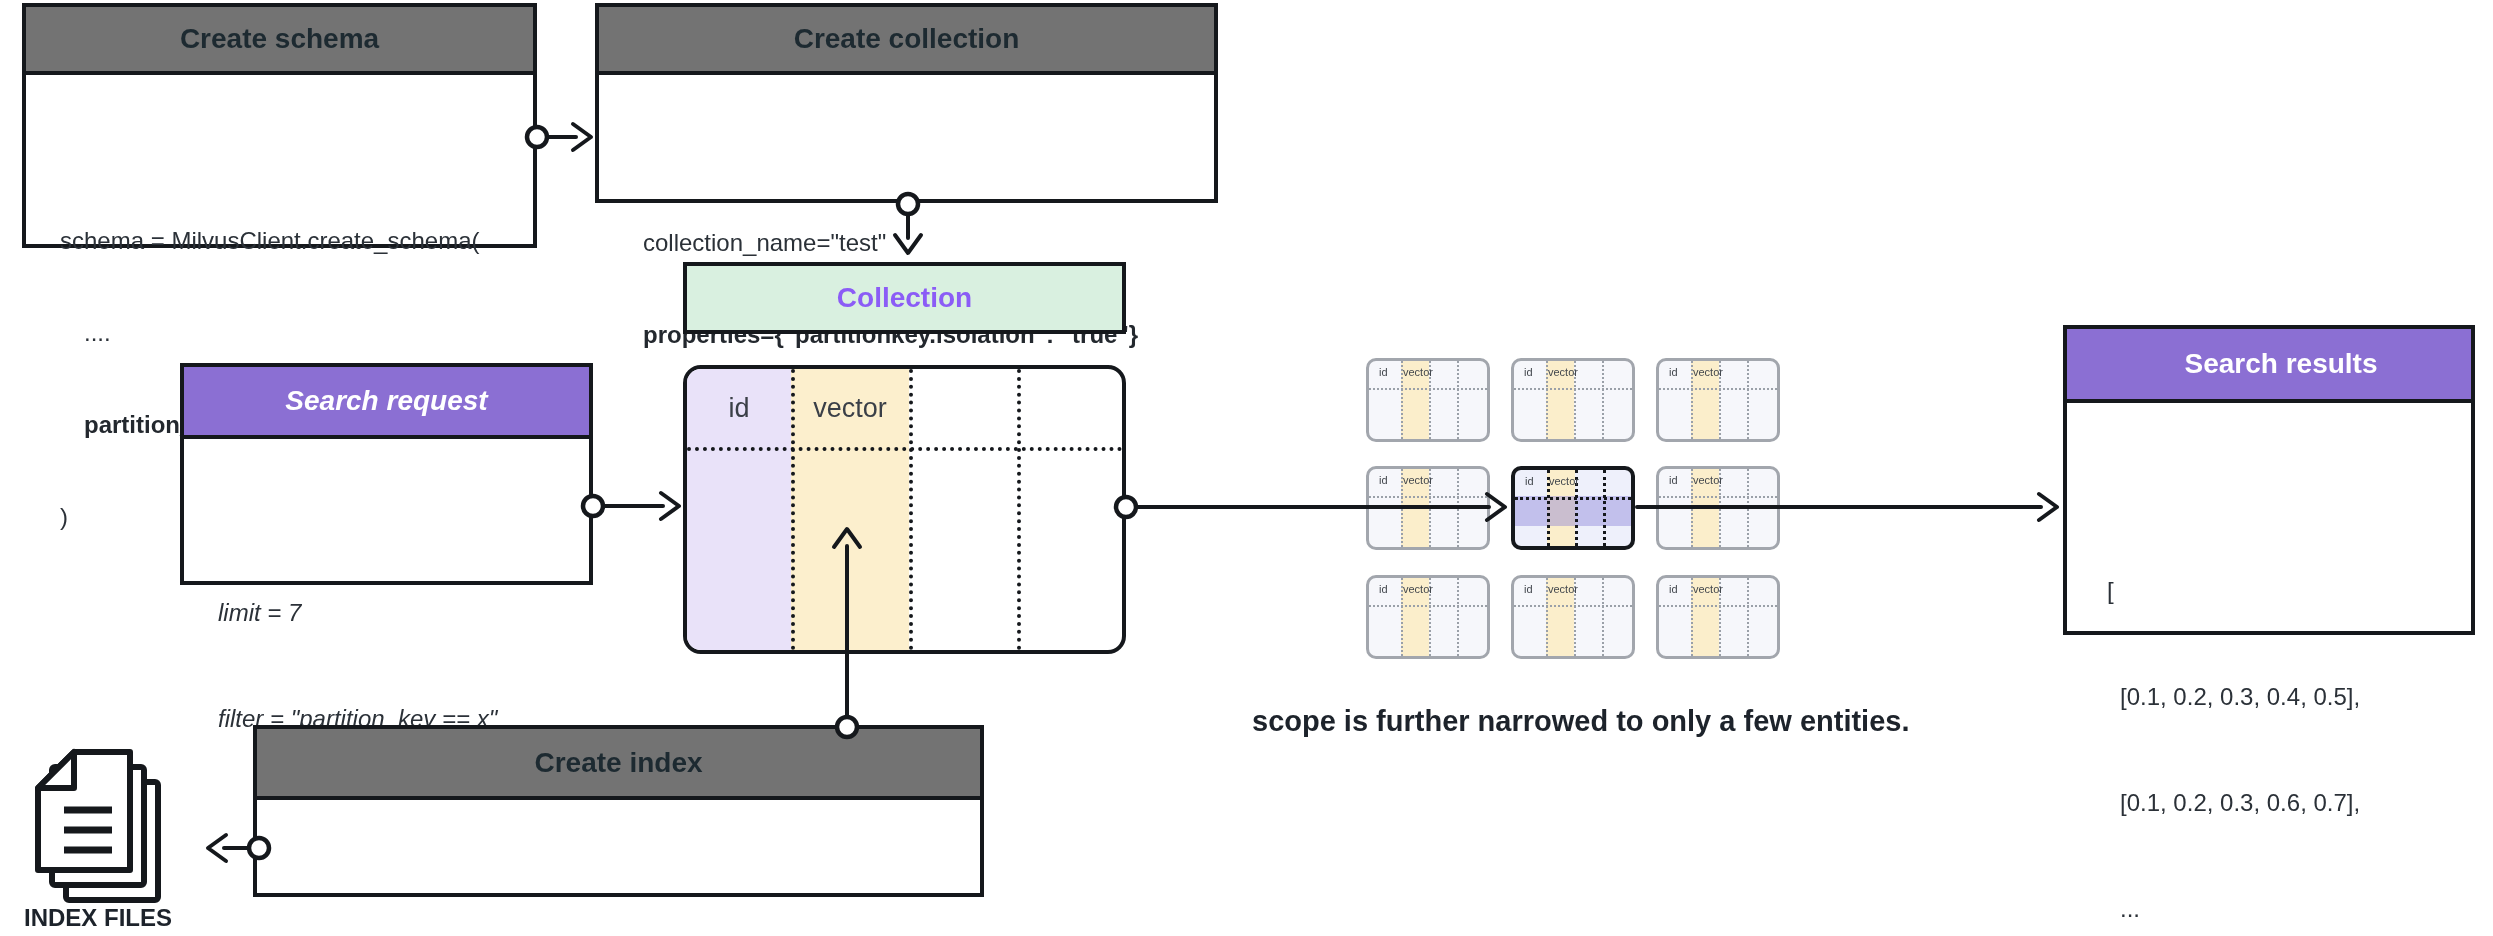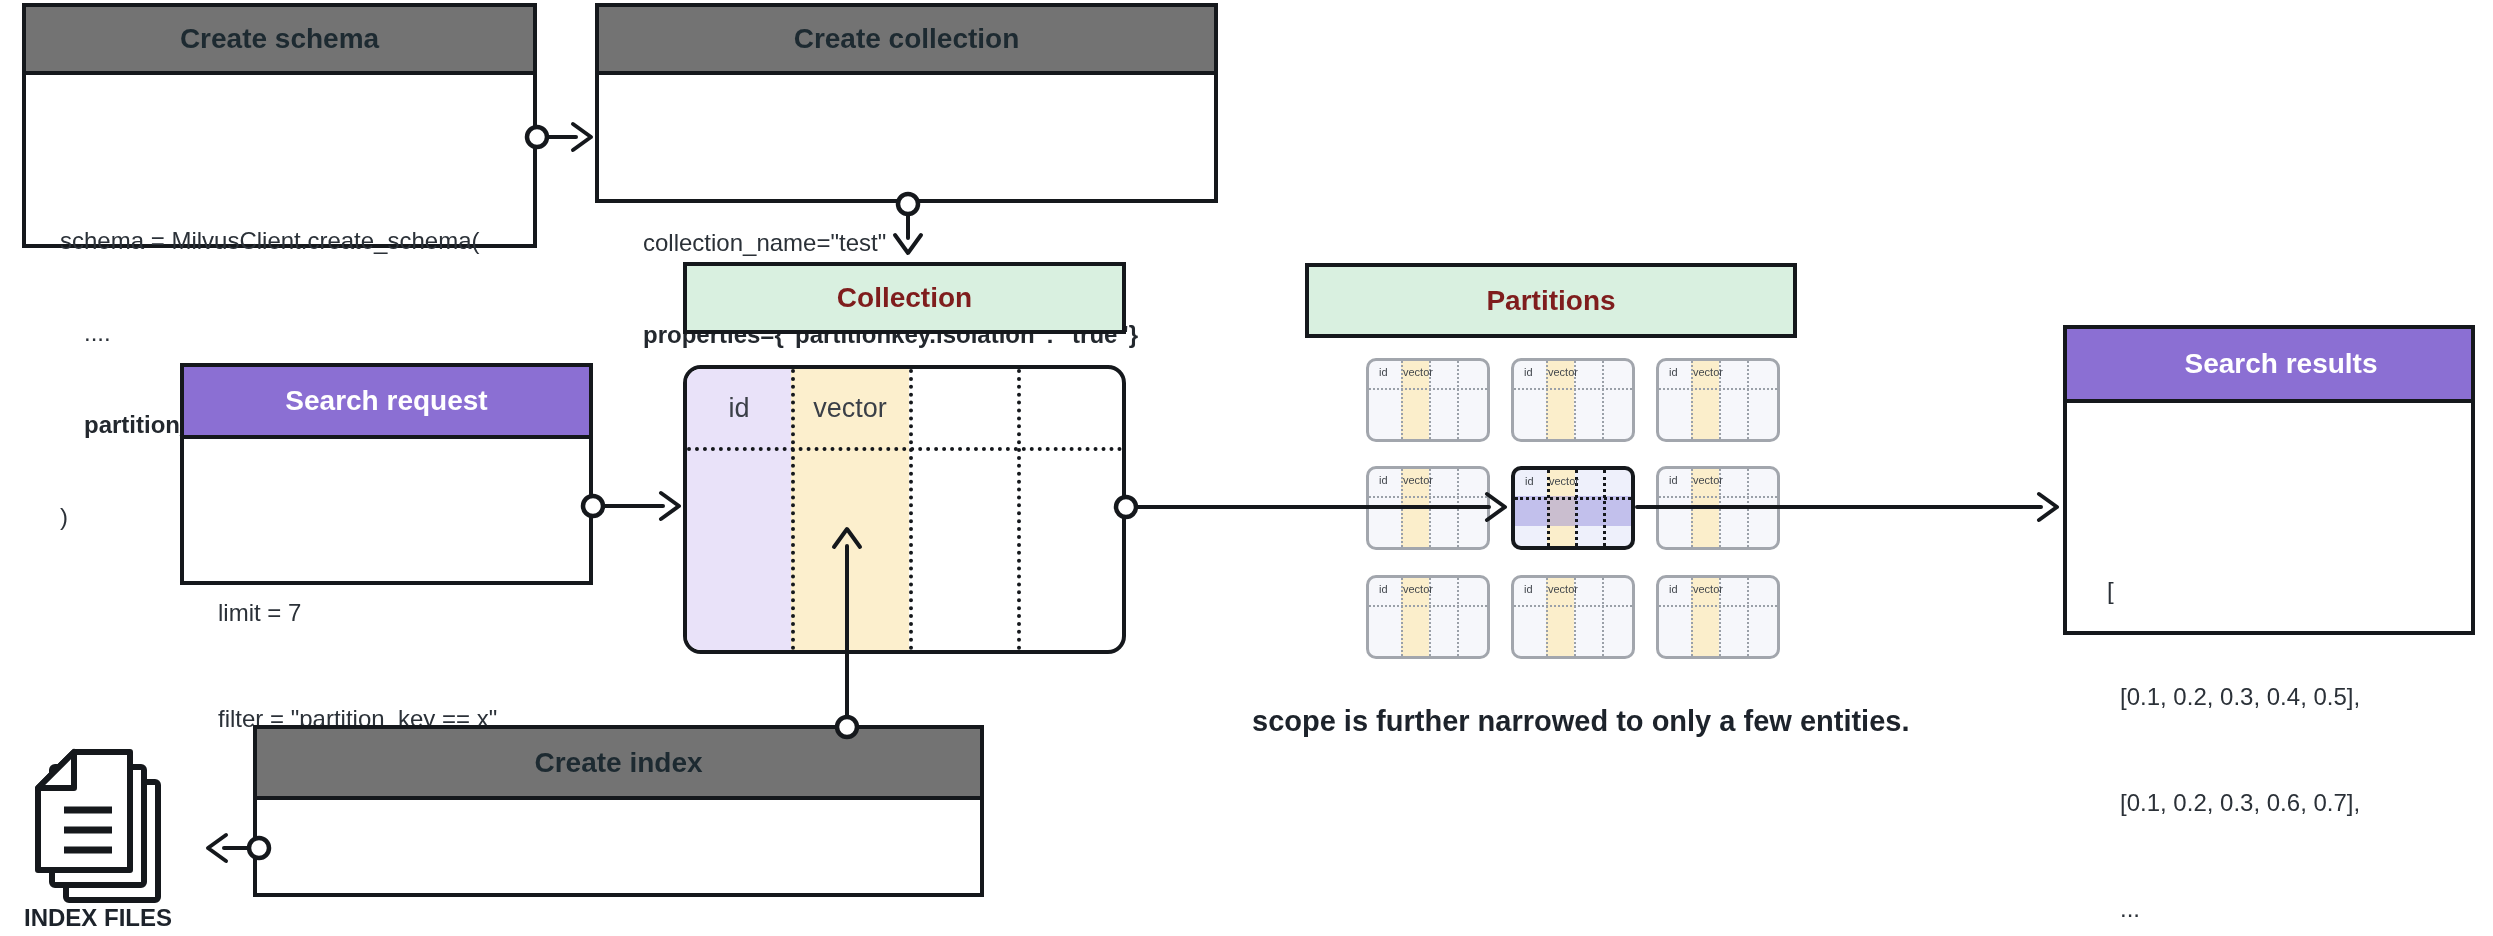--- a/index.html
+++ b/index.html
@@ -6,21 +6,21 @@
   .canvas{position:relative;width:2493px;height:936px;background:#ffffff;overflow:hidden;
           font-family:"Liberation Sans","DejaVu Sans",sans-serif;color:#232a31;}
 
   
   .box{position:absolute;border:4px solid #15181c;background:#fff;box-sizing:border-box;}
   .box-hdr{display:flex;align-items:center;justify-content:center;font-weight:bold;
            font-size:28px;border-bottom:4px solid #15181c;box-sizing:border-box;color:#1d2a31;}
   .hdr-green{background:#737373;}
   .hdr-purple{background:#8b6fd3;color:#ffffff;}
   .plain-hdr{position:absolute;border:4px solid #15181c;background:#d9f0e0;box-sizing:border-box;
-             display:flex;align-items:center;justify-content:center;font-weight:bold;font-size:28px;color:#7f1d1d;}
+             display:flex;align-items:center;justify-content:center;font-weight:bold;font-size:28px;color:#8b5cf6;}
 
   .codeblock{position:absolute;font-size:24px;color:#2b3138;white-space:pre;}
   .codeblock .line{height:36px;line-height:36px;}
   .b{font-weight:bold;color:#23282e;}
   .ind{padding-left:24px;}
 
   
   .ctable{position:absolute;left:683px;top:365px;width:443px;height:289px;border:4px solid #15181c;
           border-radius:18px;background:#fff;box-sizing:border-box;overflow:hidden;}
   .ctable .col-id{position:absolute;left:0;top:0;bottom:0;width:104px;background:#e9e2f9;}
@@ -84,33 +84,30 @@
     <div class="col-id"></div>
     <div class="col-vec"></div>
     <div class="dv" style="left:104px;"></div>
     <div class="dv" style="left:222px;"></div>
     <div class="dv" style="left:330px;"></div>
     <div class="dh"></div>
     <span class="clabel" style="left:0;width:104px;">id</span>
     <span class="clabel" style="left:104px;width:118px;">vector</span>
   </div>
 
-  <div class="box" style="left:180px;top:363px;width:413px;height:222px;">
+  <div class="box" style="left:180px;top:363px;width:413px;height:222px;font-style:italic;">
     <div class="box-hdr hdr-purple" style="height:72px;">
       <span>Search request</span>
     </div>
     <div class="codeblock" style="left:34px;top:86px;position:relative;line-height:35px;">
       <div class="line">limit = 7</div>
       <div class="line">filter = "partition_key == x"</div>
     </div>
   </div>
 
-  <div class="plain-hdr" style="left:1305px;top:263px;width:492px;height:75px;">
-    <span>Partitions</span>
-  </div>
 
   <div class="pcard" style="left:1366px;top:358px;">
     <div class="p-vec"></div>
     <div class="p-dv" style="left:32px;"></div>
     <div class="p-dv" style="left:60px;"></div>
     <div class="p-dv" style="left:88px;"></div>
     <div class="p-dh"></div>
     <span class="p-id">id</span>
     <span class="p-vl">vector</span>
   </div>

